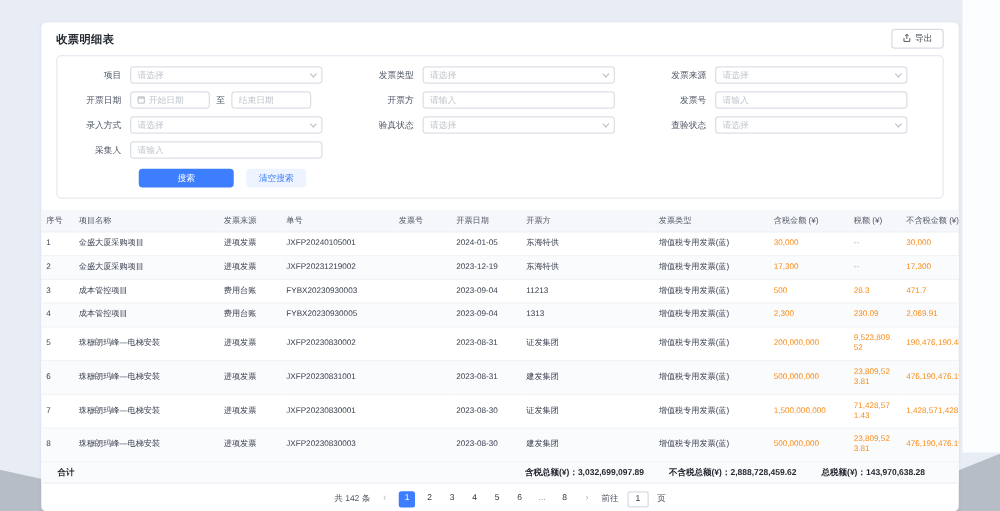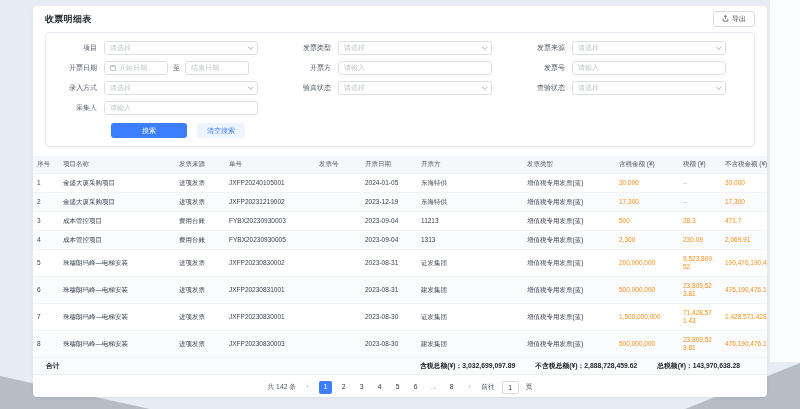--- a/index.html
+++ b/index.html
@@ -9,21 +9,21 @@
     overflow: hidden;
     background: #e8edf5;
     font-family: "Liberation Sans", "DejaVu Sans", sans-serif;
   }
   .right-strip { position:absolute; right:0; top:0; width:30px; height:362px; background:#fcfdfe; }
   .corner { position:absolute; bottom:0; background:#b7bdc7; }
   .corner.left  { left:0;  width:150px; height:46px; clip-path:polygon(0 100%, 0 28%, 100% 100%); }
   .corner.right { right:0; width:115px; height:46px; clip-path:polygon(100% 0, 100% 100%, 0 100%); }
 
   .card {
-    position:absolute; left:33px; top:6px; width:734px; height:391px;
+    position:absolute; left:33px; top:18px; width:734px; height:391px;
     background:#fff; border-radius:4px; overflow:hidden;
     box-shadow:0 1px 3px rgba(30,50,90,.08);
   }
   .card-header { display:flex; align-items:center; height:26px; padding:0 12px; }
   .title { font-size:9px; font-weight:bold; color:#262b33; letter-spacing:.3px; }
   .export-btn {
     margin-left:auto; display:flex; align-items:center; gap:3px;
     height:16px; padding:0 8px; background:#fff; border:1px solid #d7dbe2;
     border-radius:3px; font-size:7px; color:#3c434e; cursor:pointer;
     font-family:inherit;

